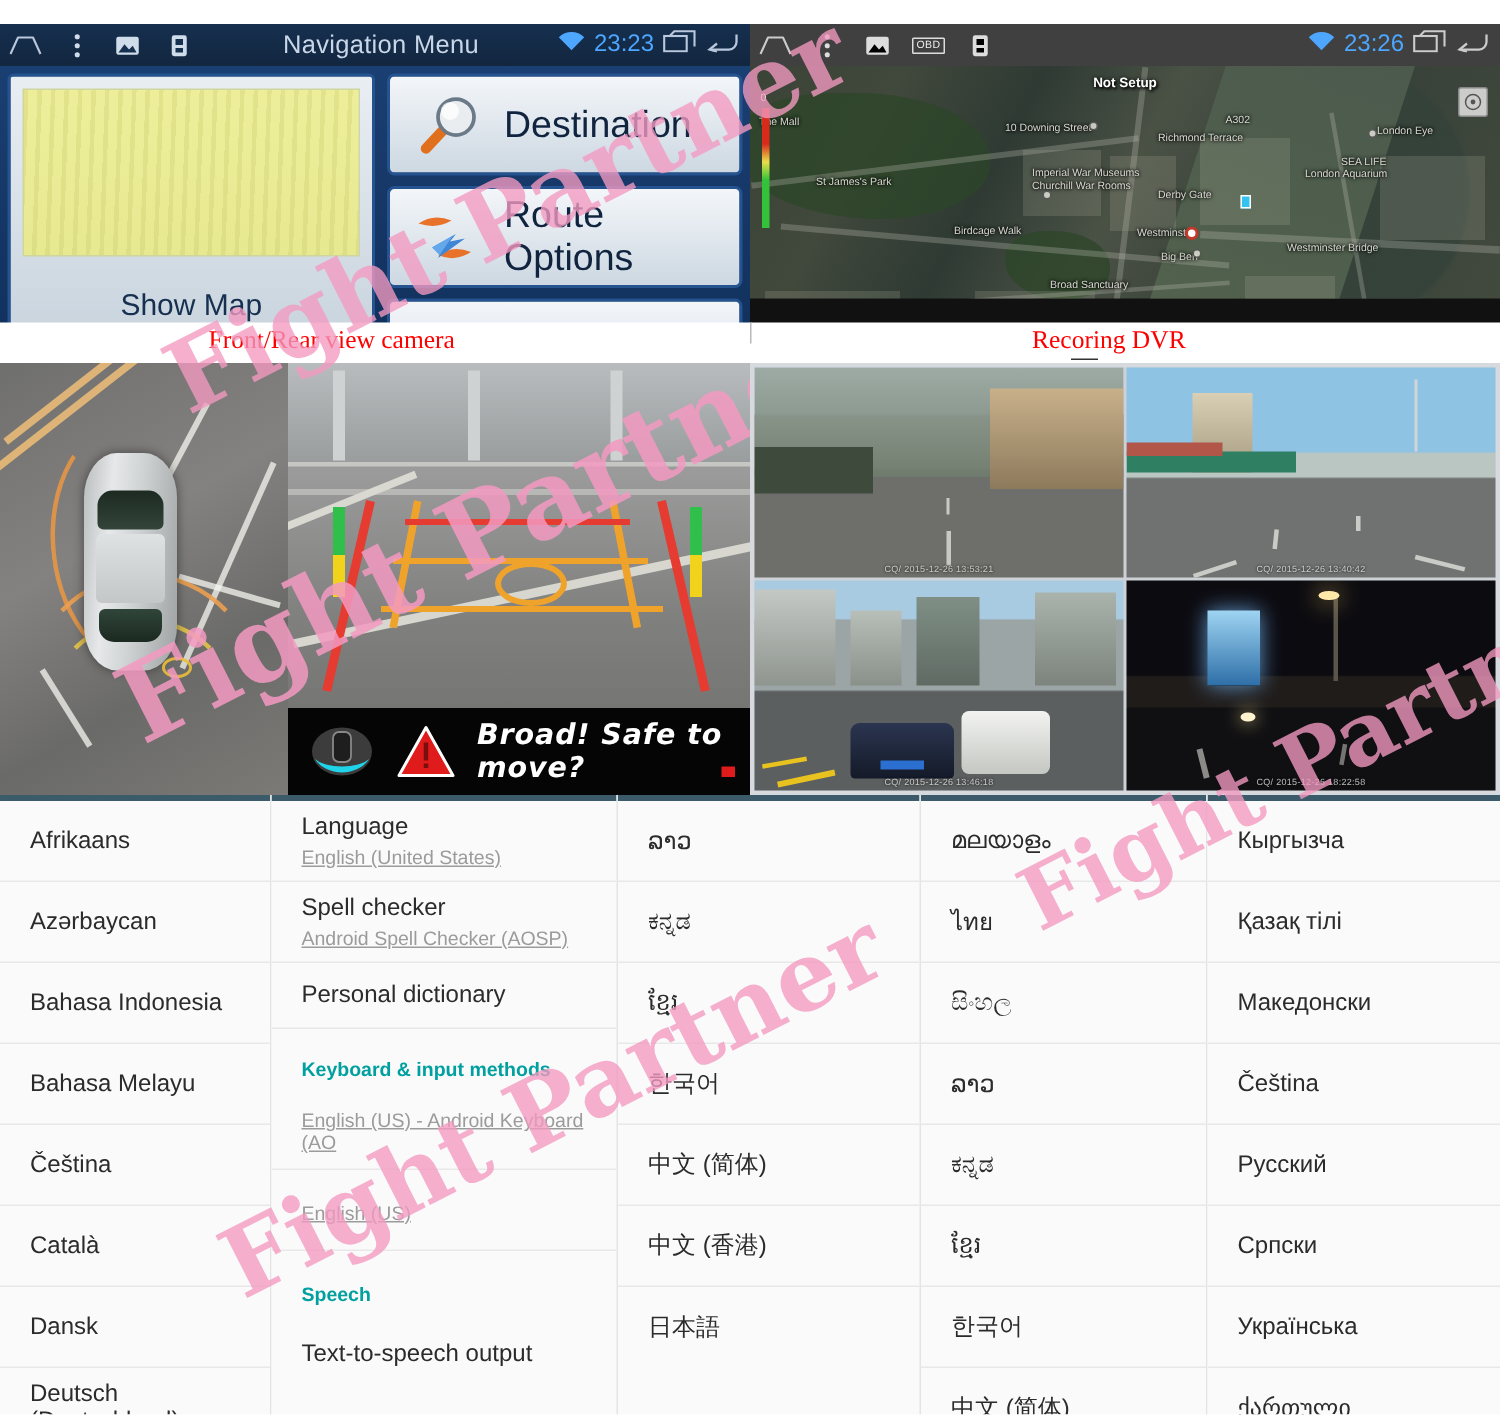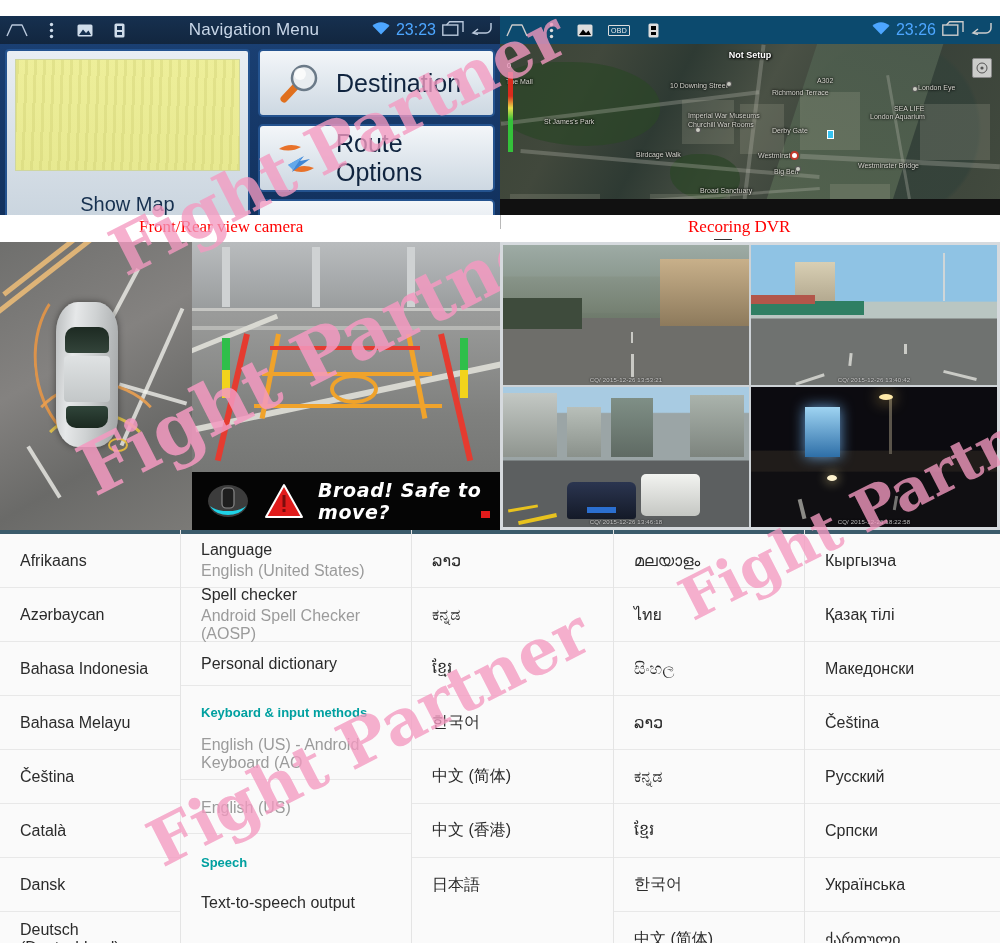--- a/index.html
+++ b/index.html
@@ -19,21 +19,21 @@
   .panel-nav  { width: 500px; height: 215px; position: relative; overflow: hidden; background: #0b1d3a; }
   .panel-map  { width: 500px; height: 215px; position: relative; overflow: hidden; background: #111; }
 
   
   .statusbar {
     position: absolute; top: 0; left: 0; width: 100%; height: 28px;
     display: flex; align-items: center; gap: 0;
     z-index: 20;
   }
   .sb-nav { background: linear-gradient(#16304f,#12263f); }
-  .sb-map { background: #0c4a6e; text-align: center; }
+  .sb-map { background: #404040; text-align: center; }
   .sb-icon { width: 34px; height: 28px; display: flex; align-items: center; justify-content: center; }
   .sb-title {
     flex: 1; text-align: center; color: #c8d6e8; font-size: 17px;
     letter-spacing: .2px;
   }
   .sb-right { display: flex; align-items: center; gap: 6px; padding-right: 8px; }
   .sb-clock { color: #4da6ff; font-size: 16px; font-weight: 500; }
   .obd-box {
     border: 1px solid #ddd; color: #eee; font-size: 7px; padding: 1px 2px;
     letter-spacing: .3px; border-radius: 1px; line-height: 1;
@@ -209,21 +209,21 @@
   .col-c { width: 202px; }
   .col-d { width: 191px; }
   .col-e { width: 195px; border-right: none; }
 
   .lrow {
     position: relative; display: flex; flex-direction: column; justify-content: center;
     padding-left: 20px; border-bottom: 1px solid #e8e8e8;
     height: 54px;
   }
   .lrow-title { font-size: 16px; color: #2b2b2b; }
-  .lrow-sub { font-size: 16px; color: #9b9b9b; margin-top: 3px; }
+  .lrow-sub { font-size: 13px; color: #9b9b9b; margin-top: 3px; text-decoration: underline; }
   .lrow-head {
     height: 40px; justify-content: flex-end; padding-bottom: 6px; border-bottom: none;
   }
   .lrow-head .lrow-title { font-size: 13px; color: #00a0a0; font-weight: bold; }
   .lrow-nb { border-bottom: none; }
   .topbar-strip { height: 4px; background: #3b5b6b; }
 
   
   .wm {
     position: absolute; color: #f49ac1; font-weight: bold;

